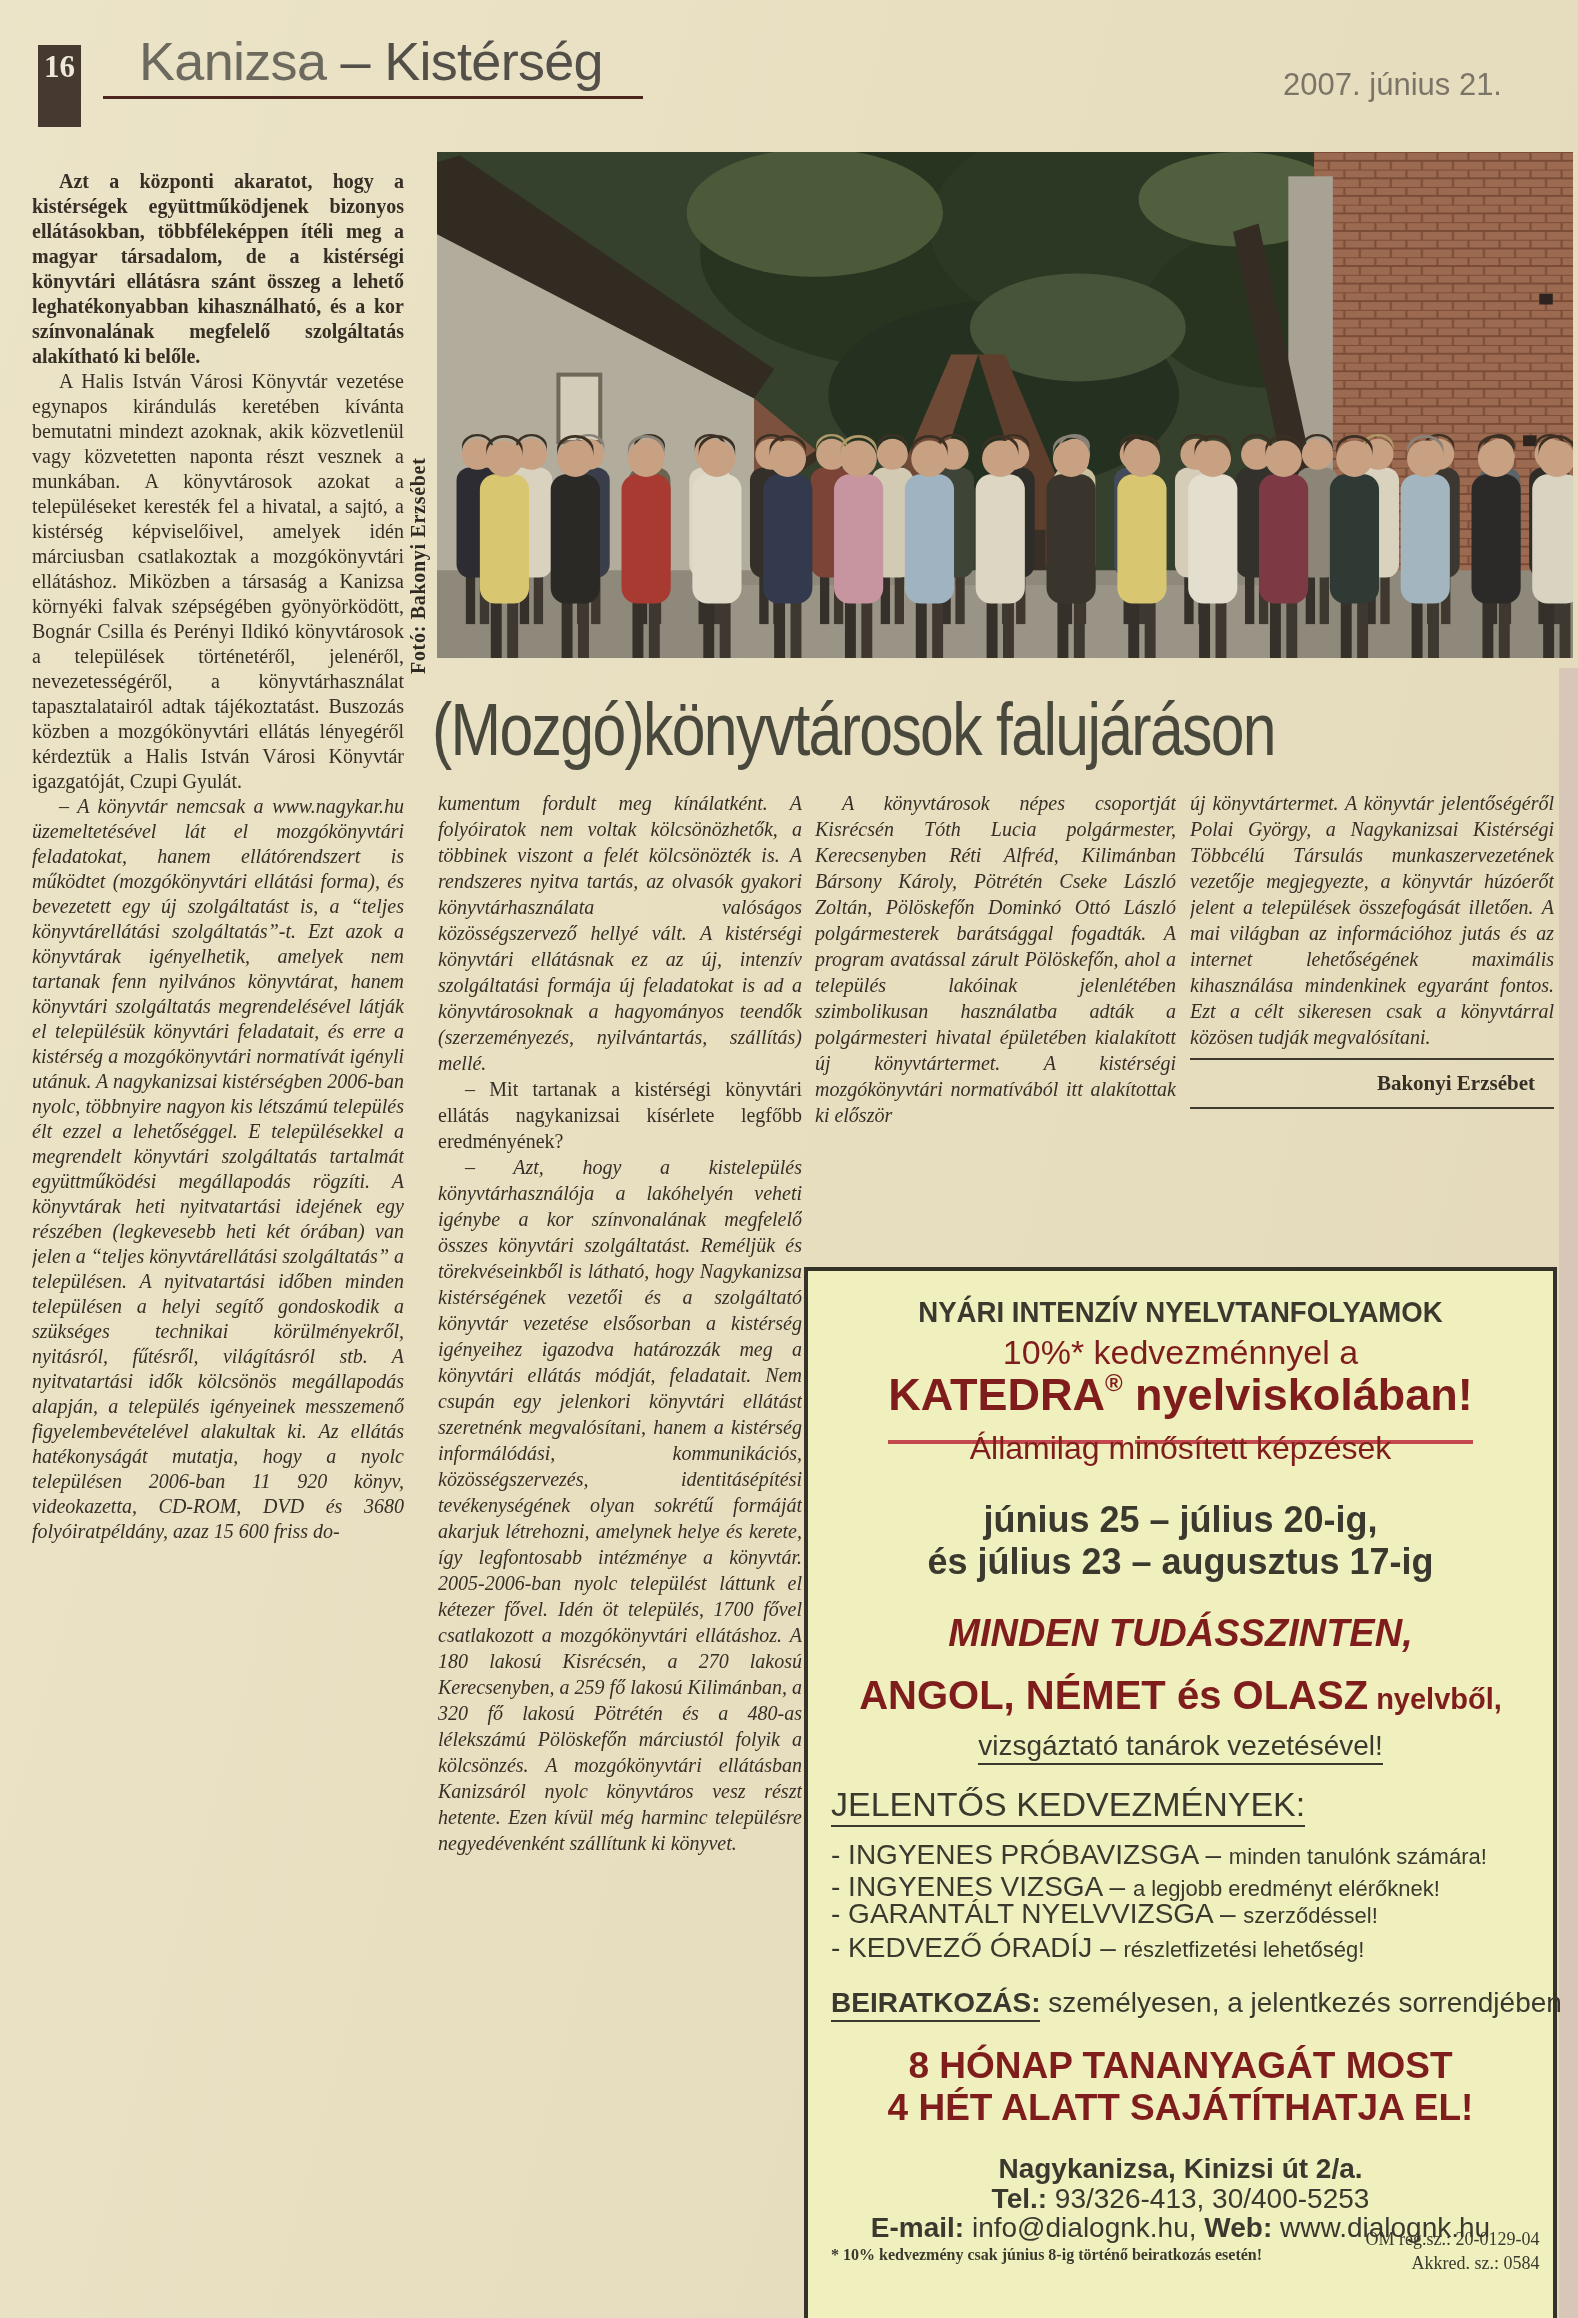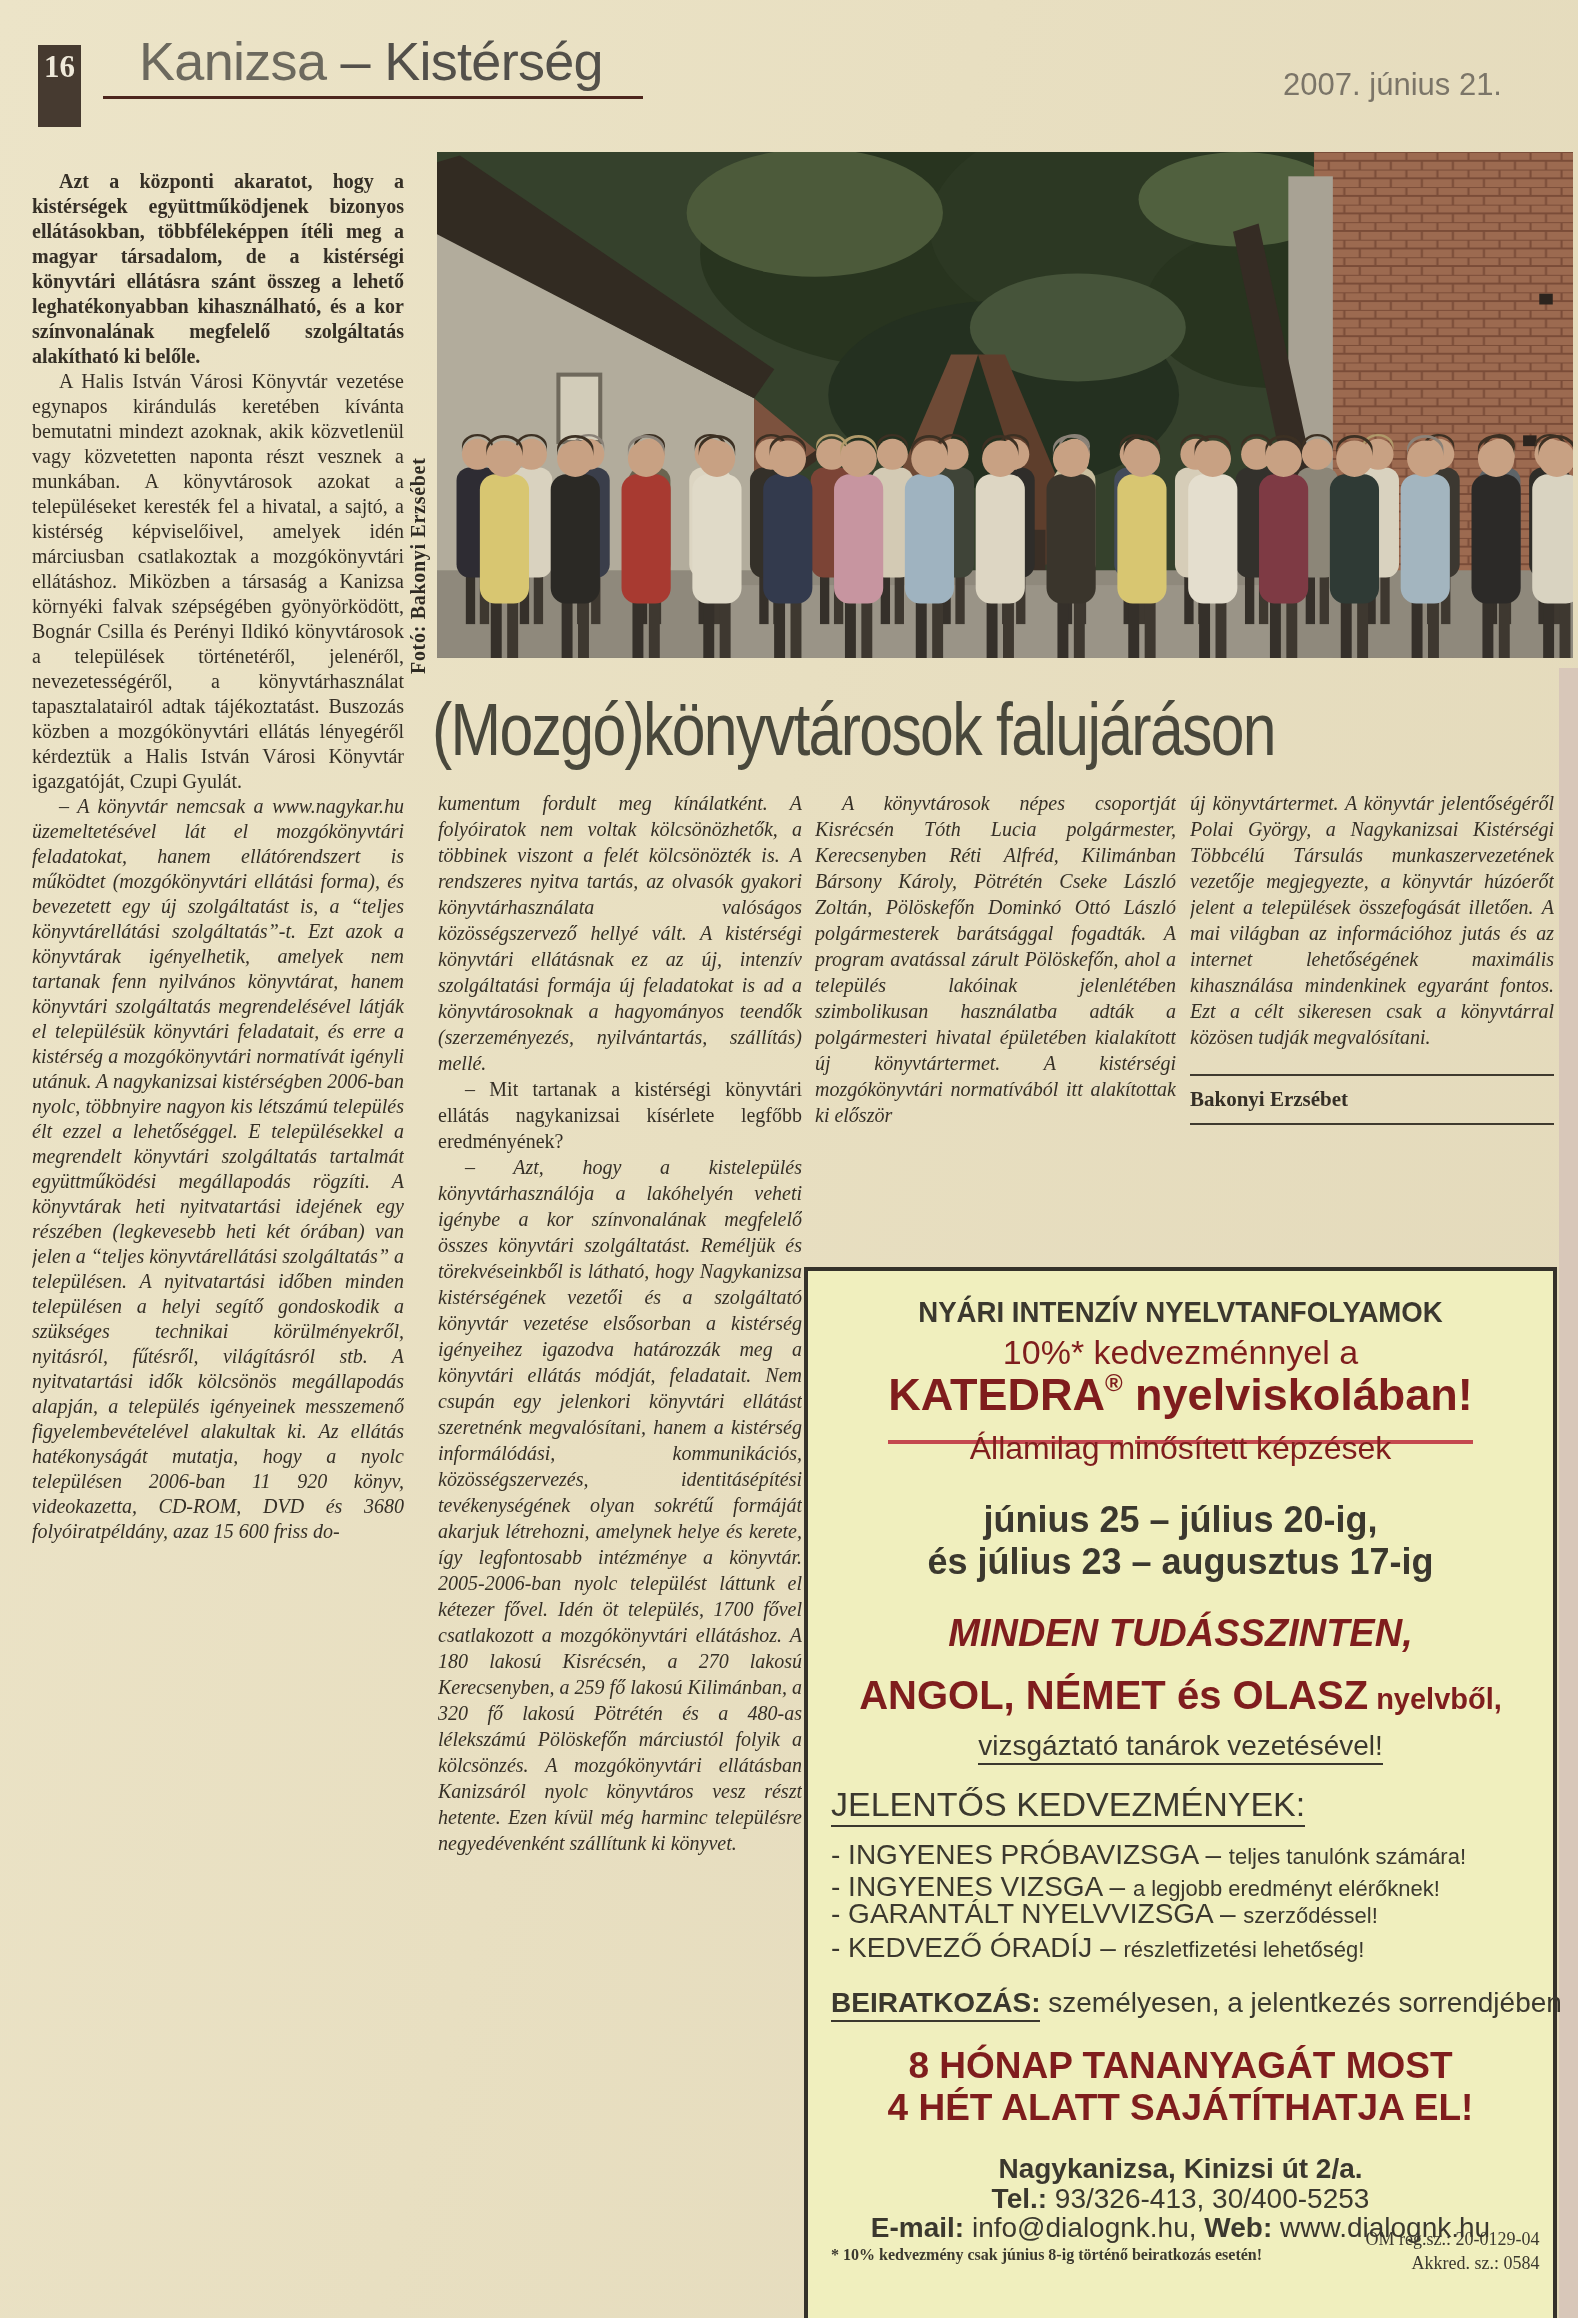--- a/index.html
+++ b/index.html
@@ -21,22 +21,22 @@
   
   .col{position:absolute; text-align:justify; overflow:hidden;}
   .col p{margin:0; text-indent:27px; font-size:20px; line-height:25px;}
   .col.c2 p,.col.c3 p,.col.c4 p{font-size:20px; line-height:26px;}
   .bold p, p.bold{font-weight:bold;}
   .ital{font-style:italic;}
   .c1{left:32px;  top:169px;  width:372px; height:2141px;}
   .c2{left:438px; top:790px; width:364px; height:1524px;}
   .c3{left:815px;top:790px; width:361px; height:472px;}
   .c4{left:1190px;top:790px; width:364px; height:513px;}
-  .byline-block{margin-top:24px; border-top:2.7px solid #3f3a2f; border-bottom:2.7px solid #3f3a2f;
-    padding:10.8px 19px 10.8px 0; text-align:left; font-weight:bold; font-size:21px; font-style:normal;}
+  .byline-block{margin-top:8px; border-top:2.7px solid #3f3a2f; border-bottom:2.7px solid #3f3a2f;
+    padding:10.8px 19px 10.8px 0; text-align:right; font-weight:bold; font-size:21px; font-style:normal;}
   
   .photo{position:absolute; left:437px; top:152px; width:1136px; height:506px; background:#35412c;}
   .photo svg{display:block;}
   .photo-credit{position:absolute; left:407px; top:674px; width:290px;
     transform:rotate(-90deg); transform-origin:0 0;
     font:bold 20px "Liberation Serif",serif; color:#2f2b23; letter-spacing:0.7px; white-space:nowrap;}
   
   .headline{position:absolute; left:432px; top:691px; width:1349px;
     font-family:"Liberation Sans",sans-serif; font-size:74px; line-height:1.05;
     color:#49483c; letter-spacing:-2px; transform:scaleX(.82); transform-origin:0 0; white-space:nowrap;}
@@ -198,21 +198,21 @@
     <div class="ln nyari">NYÁRI INTENZÍV NYELVTANFOLYAMOK</div>
     <div class="ln pct red">10%* kedvezménnyel a</div>
     <div class="ln katedra red"><span class="u-red"><span>KATEDRA</span><span class="rg">®</span></span>&nbsp;<span class="u-red">nyelviskolában!</span></div>
     <div class="ln allamilag red">Államilag minősített képzések</div>
     <div class="ln dat1">június 25 – július 20-ig,</div>
     <div class="ln dat2">és július 23 – augusztus 17-ig</div>
     <div class="ln minden red">MINDEN TUDÁSSZINTEN,</div>
     <div class="ln vizsg"><span class="u-dark">vizsgáztató tanárok vezetésével!</span></div>
     <div class="ln angol red"><span>ANGOL, NÉMET és OLASZ</span><span class="sfx"> nyelvből,</span></div>
     <div class="ln jelentos lft"><span class="u-dark">JELENTŐS KEDVEZMÉNYEK:</span></div>
-    <div class="ln ben b0 lft"><span>- INGYENES PRÓBAVIZSGA – </span><span class="dt">teljes tanulónk számára!</span></div>
+    <div class="ln ben b0 lft"><span>- INGYENES PRÓBAVIZSGA – </span><span class="dt">minden tanulónk számára!</span></div>
     <div class="ln ben b1 lft"><span>- INGYENES VIZSGA – </span><span class="dt">a legjobb eredményt elérőknek!</span></div>
     <div class="ln ben b2 lft"><span>- GARANTÁLT NYELVVIZSGA – </span><span class="dt">szerződéssel!</span></div>
     <div class="ln ben b3 lft"><span>- KEDVEZŐ ÓRADÍJ – </span><span class="dt">részletfizetési lehetőség!</span></div>
     <div class="ln beirat lft"><b class="u-dark">BEIRATKOZÁS:</b><span> személyesen, a jelentkezés sorrendjében</span></div>
     <div class="ln promo1 red">8 HÓNAP TANANYAGÁT MOST</div>
     <div class="ln promo2 red">4 HÉT ALATT SAJÁTÍTHATJA EL!</div>
     <div class="ln addr">Nagykanizsa, Kinizsi út 2/a.</div>
     <div class="ln tel"><b>Tel.:</b><span> 93/326-413, 30/400-5253</span></div>
     <div class="ln mail"><b>E-mail:</b><span> info@dialognk.hu, </span><b>Web:</b><span> www.dialognk.hu</span></div>
     <div class="ln foot lft">* 10% kedvezmény csak június 8-ig történő beiratkozás esetén!</div>

